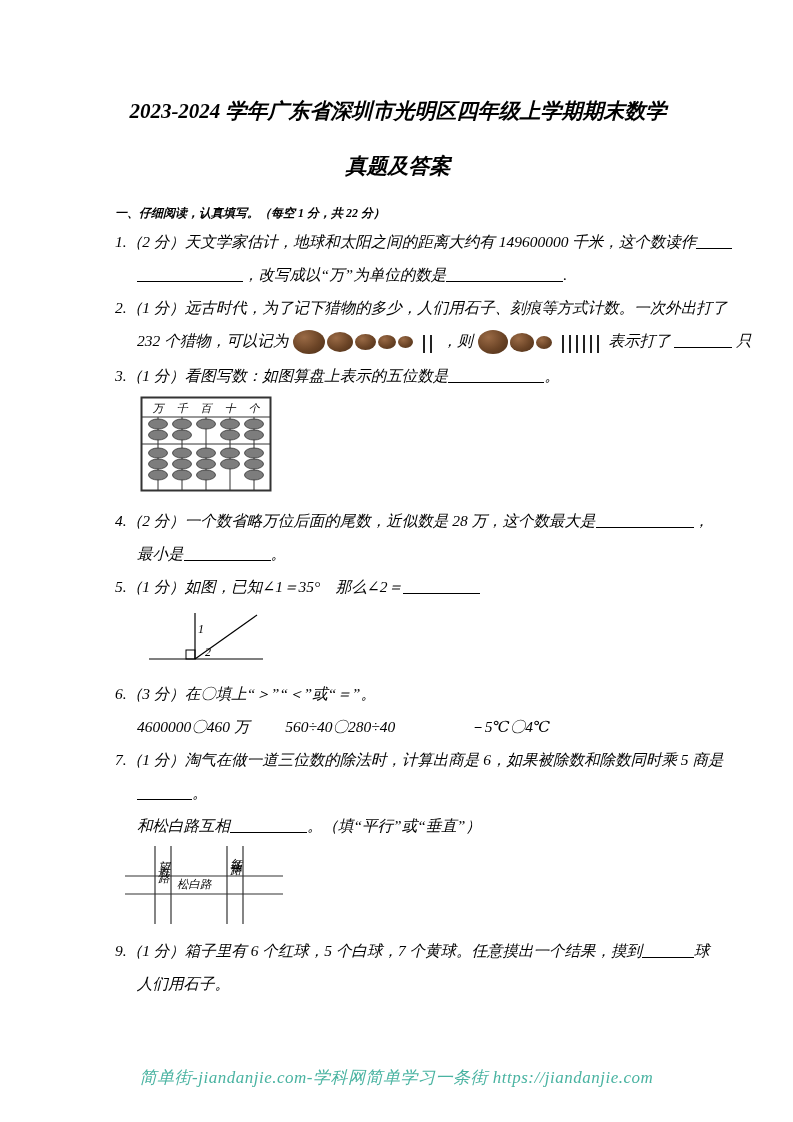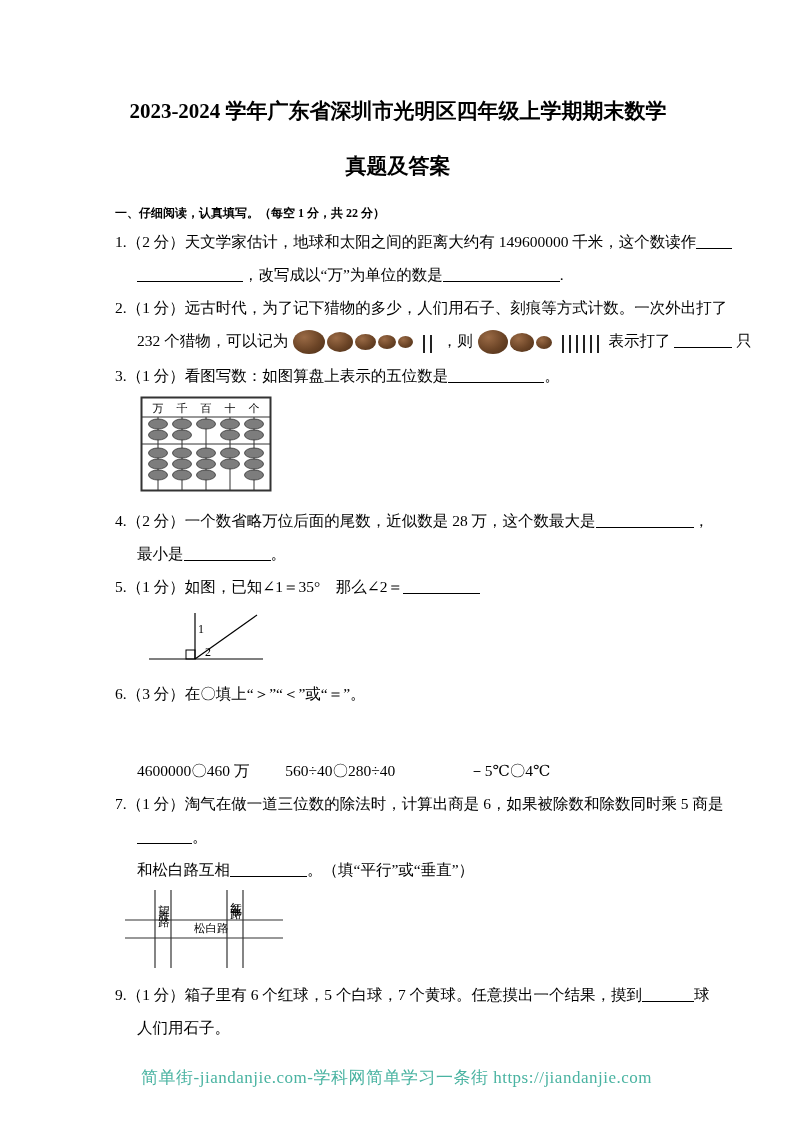--- a/index.html
+++ b/index.html
@@ -1,20 +1,21 @@
 <!DOCTYPE html>
 <html><head>
 <meta charset="utf-8">
 <style>
   * { margin:0; padding:0; box-sizing:border-box; }
   html,body { background:#ffffff; }
   .page {
     position:relative; width:793px; height:1122px; background:#ffffff;
     font-family:"Liberation Serif","DejaVu Serif",serif; color:#000;
     overflow:hidden;
+    font-style:italic;
   }
   .content { position:absolute; left:115px; width:566px; top:0; font-size:15.5px; }
   .title { text-align:center; font-weight:bold; font-size:21px; line-height:1.1; }
   .t1 { padding-top:100px; }
   .t2 { margin-top:32px; }
   .sec { margin-top:28px; font-weight:bold; font-size:12px; line-height:1.2; }
   .qfirst { margin-top:4px; }
   .ln { line-height:33px; white-space:nowrap; }
   .cont { padding-left:22px; }
   .bl { display:inline-block; border-bottom:1px solid #000; height:14px; vertical-align:-2px; }
@@ -28,21 +29,21 @@
   .fig { margin:4px 0 8px 0; }
   .fig-abacus { margin-left:25px; }
   .fig-angle { margin-left:28px; margin-bottom:4px; }
   .fig-map { position:relative; width:158px; height:78px; margin:4px 0 10px 10px; }
   .map-svg line { stroke:#333; stroke-width:1.2; }
   .ab-svg line, .ab-svg rect { stroke:#333; }
   .ab-label { font-size:11px; }
   .vlabel { position:absolute; writing-mode:vertical-rl; font-size:11.5px; width:14px; letter-spacing:6px; text-align:left; }
   .vlabel.tight { letter-spacing:2px; }
   .hlabel { position:absolute; font-size:11.5px; }
-  .q6item { display:inline-block;margin-top:44px; }
+  .q6item { display:inline-block; }
   .footer {
     position:absolute; left:0; right:0; top:1066px; text-align:center;
     font-size:17px; color:#49b3a1; letter-spacing:0.5px;
   }
 </style>
 </head>
 <body>
 
 <div class="page">
   <div class="content">
@@ -167,21 +168,21 @@
     <div class="fig-map">
       <svg class="map-svg" width="158" height="78" viewBox="0 0 158 78">
         <line x1="0" y1="30" x2="158" y2="30"></line>
         <line x1="0" y1="48" x2="158" y2="48"></line>
         <line x1="30" y1="0" x2="30" y2="78"></line>
         <line x1="46" y1="0" x2="46" y2="78"></line>
         <line x1="102" y1="0" x2="102" y2="78"></line>
         <line x1="118" y1="0" x2="118" y2="78"></line>
       </svg>
       <div class="vlabel" style="left:32px; top:5px">望胜路</div>
-      <div class="hlabel" style="left:69px; top:31px">松白路</div>
+      <div class="hlabel" style="left:52px; top:31px">松白路</div>
       <div class="vlabel tight" style="left:104px; top:3px">红花中路</div>
     </div>
 
     <div class="ln">
       <span>9.（1 分）箱子里有 6 个红球，5 个白球，7 个黄球。任意摸出一个结果，摸到</span><span class="bl" style="width:52px"></span><span>球</span>
     </div>
     <div class="ln cont">
       <span>人们用石子。</span>
     </div>
 

